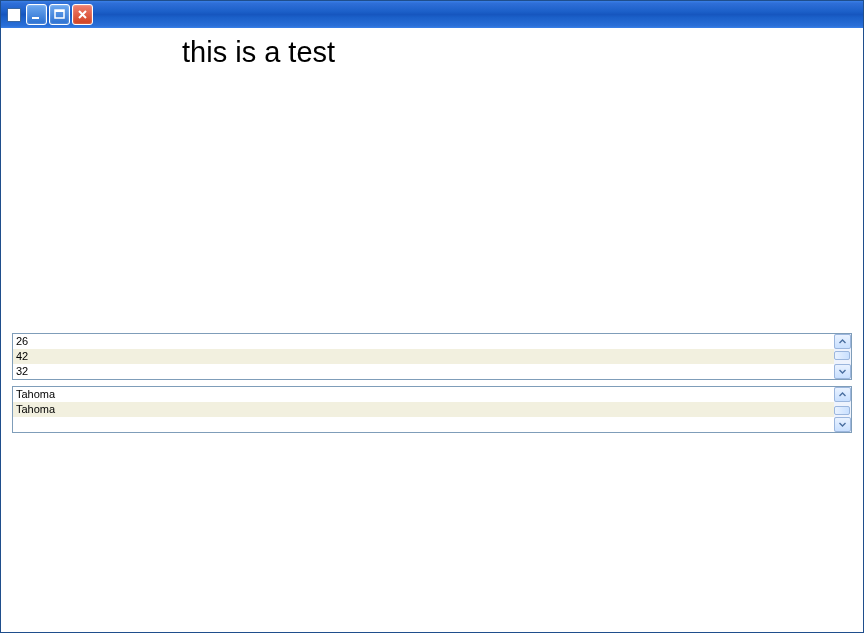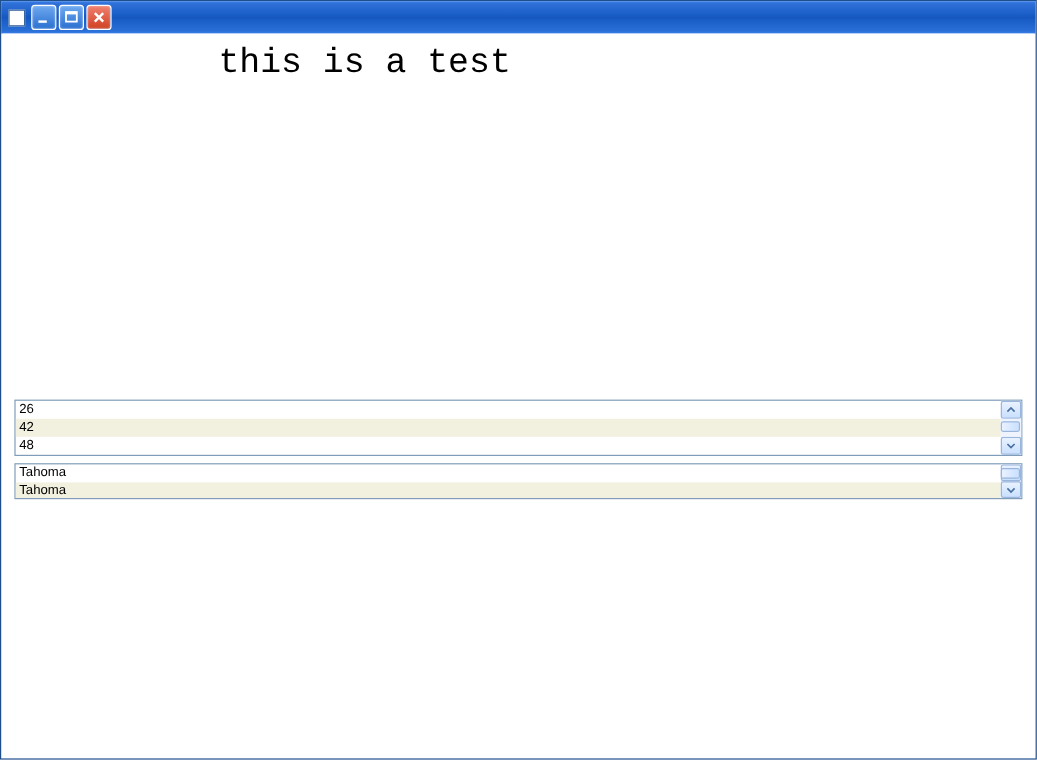--- a/index.html
+++ b/index.html
@@ -72,35 +72,35 @@
       left: 1px;
       right: 1px;
       bottom: 1px;
       background: #fff;
     }
 
     .sample-text {
       position: absolute;
       top: 8px;
       left: 180px;
-      font-family: Liberation Mono, monospace;
+      font-family: Liberation Sans, sans-serif;
       font-size: 29px;
       color: #000;
     }
 
     .listbox {
       position: absolute;
       left: 10px;
       right: 10px;
       border: 1px solid #7f9db9;
       background: #fff;
       display: flex;
     }
     .listbox-1 { top: 305px; height: 47px; }
-    .listbox-2 { top: 358px; height: 30px; }
+    .listbox-2 { top: 358px; height: 47px; }
 
     .list-items {
       flex: 1;
       overflow: hidden;
     }
     .list-item {
       height: 15px;
       line-height: 15px;
       padding-left: 3px;
       font-size: 11px;
@@ -171,21 +171,21 @@
     </div>
   </div>
 
   <div class="client">
     <div class="sample-text">this is a test</div>
 
     <div class="listbox listbox-1">
       <div class="list-items">
         <div class="list-item">26</div>
         <div class="list-item sel">42</div>
-        <div class="list-item">48</div>
+        <div class="list-item">32</div>
       </div>
       <div class="scrollbar">
         <div class="scroll-btn">
           <svg viewBox="0 0 9 9">
               <path d="M1.5 6 L4.5 3 L7.5 6" fill="none" stroke="#4a6fa0" stroke-width="1.4"></path>
             </svg>
         </div>
         <div class="scroll-track">
           <div class="scroll-thumb thumb-1"></div>
         </div>

